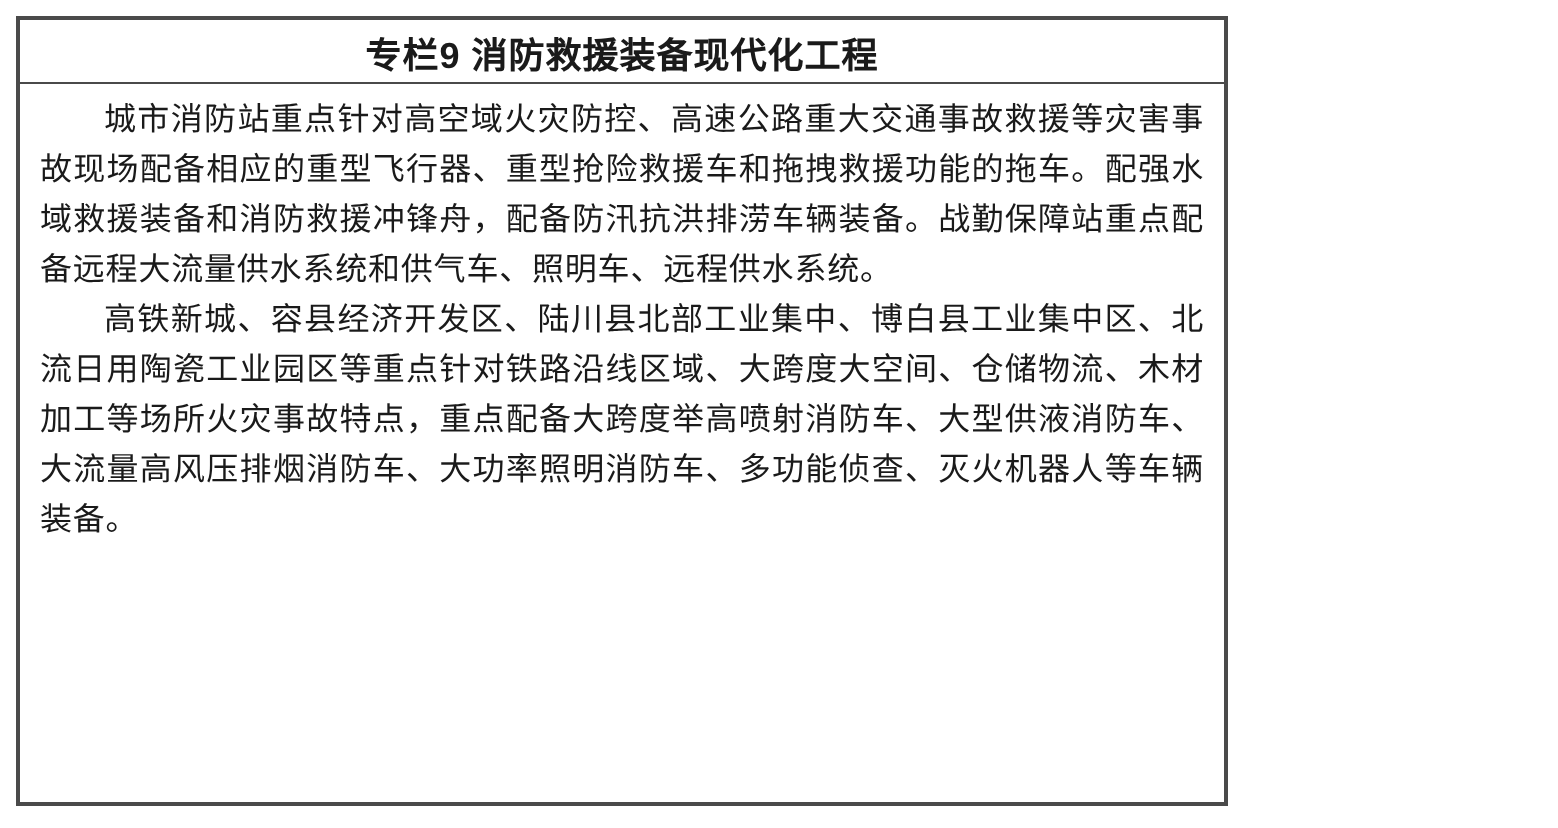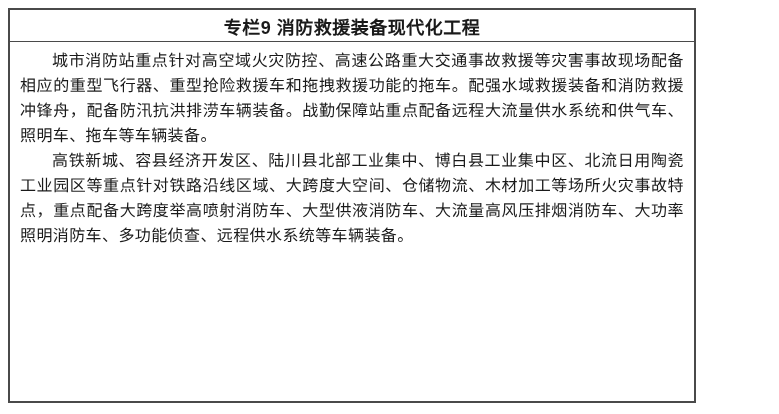--- a/index.html
+++ b/index.html
@@ -13,21 +13,21 @@
     height: 414px;
     background: #ffffff;
     overflow: hidden;
     font-family: "Liberation Serif", "DejaVu Serif", serif;
     color: #1a1a1a;
   }
   .panel {
     position: absolute;
     left: 8px;
     top: 8px;
-    width: 688px;
+    width: 606px;
     height: 395px;
     border: 2px solid #4a4a4a;
     box-sizing: border-box;
     background: #ffffff;
   }
   .panel-title-row {
     height: 32px;
     border-bottom: 1px solid #4a4a4a;
     box-sizing: border-box;
     display: flex;
@@ -56,17 +56,17 @@
 </style>
 </head>
 <body>
 
 <div class="page">
   <div class="panel">
     <div class="panel-title-row">
       <span class="panel-title">专栏9 消防救援装备现代化工程</span>
     </div>
     <div class="panel-body">
-      <p>城市消防站重点针对高空域火灾防控、高速公路重大交通事故救援等灾害事故现场配备相应的重型飞行器、重型抢险救援车和拖拽救援功能的拖车。配强水域救援装备和消防救援冲锋舟，配备防汛抗洪排涝车辆装备。战勤保障站重点配备远程大流量供水系统和供气车、照明车、拖车等车辆装备。</p>
-      <p>高铁新城、容县经济开发区、陆川县北部工业集中、博白县工业集中区、北流日用陶瓷工业园区等重点针对铁路沿线区域、大跨度大空间、仓储物流、木材加工等场所火灾事故特点，重点配备大跨度举高喷射消防车、大型供液消防车、大流量高风压排烟消防车、大功率照明消防车、多功能侦查、远程供水系统等车辆装备。</p>
+      <p>城市消防站重点针对高空域火灾防控、高速公路重大交通事故救援等灾害事故现场配备相应的重型飞行器、重型抢险救援车和拖拽救援功能的拖车。配强水域救援装备和消防救援冲锋舟，配备防汛抗洪排涝车辆装备。战勤保障站重点配备远程大流量供水系统和供气车、照明车、远程供水系统。</p>
+      <p>高铁新城、容县经济开发区、陆川县北部工业集中、博白县工业集中区、北流日用陶瓷工业园区等重点针对铁路沿线区域、大跨度大空间、仓储物流、木材加工等场所火灾事故特点，重点配备大跨度举高喷射消防车、大型供液消防车、大流量高风压排烟消防车、大功率照明消防车、多功能侦查、灭火机器人等车辆装备。</p>
     </div>
   </div>
 </div>
 
 </body></html>

